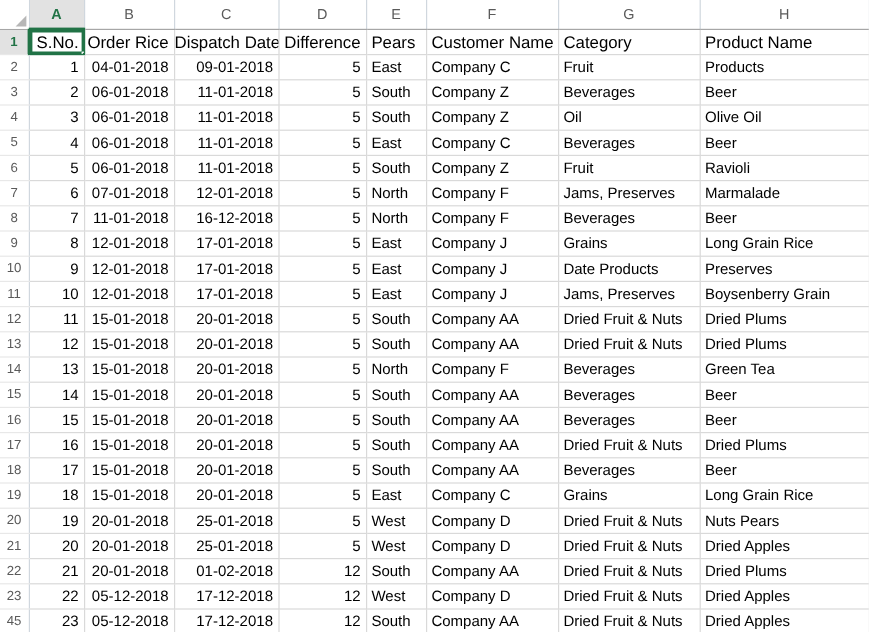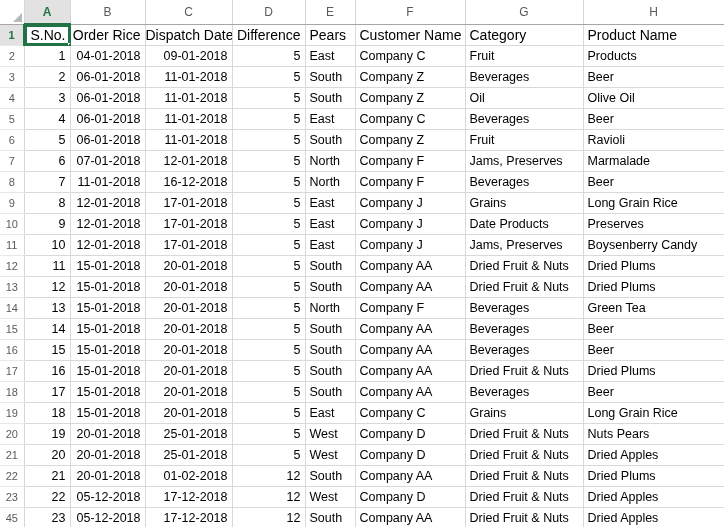--- a/index.html
+++ b/index.html
@@ -276,21 +276,21 @@
         </tr>
         <tr>
           <td class="rowhead">11</td>
           <td class="cell num"><span class="spill">10</span></td>
           <td class="cell num"><span class="spill">12-01-2018</span></td>
           <td class="cell num"><span class="spill">17-01-2018</span></td>
           <td class="cell num"><span class="spill">5</span></td>
           <td class="cell txt"><span class="spill">East</span></td>
           <td class="cell txt"><span class="spill">Company J</span></td>
           <td class="cell txt"><span class="spill">Jams, Preserves</span></td>
-          <td class="cell txt"><span class="spill">Boysenberry Candy</span></td>
+          <td class="cell txt"><span class="spill">Boysenberry Grain</span></td>
         </tr>
         <tr>
           <td class="rowhead">12</td>
           <td class="cell num"><span class="spill">11</span></td>
           <td class="cell num"><span class="spill">15-01-2018</span></td>
           <td class="cell num"><span class="spill">20-01-2018</span></td>
           <td class="cell num"><span class="spill">5</span></td>
           <td class="cell txt"><span class="spill">South</span></td>
           <td class="cell txt"><span class="spill">Company AA</span></td>
           <td class="cell txt"><span class="spill">Dried Fruit &amp; Nuts</span></td>

